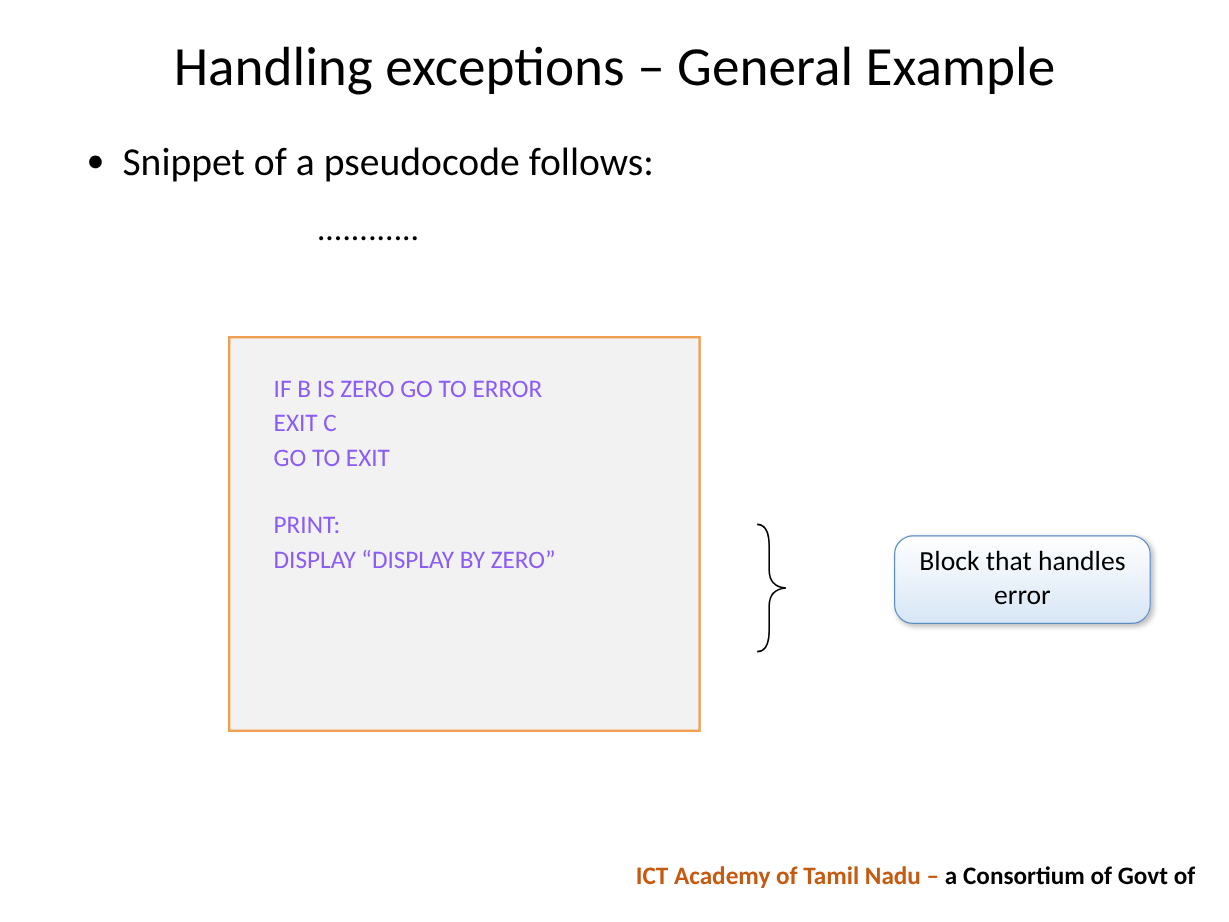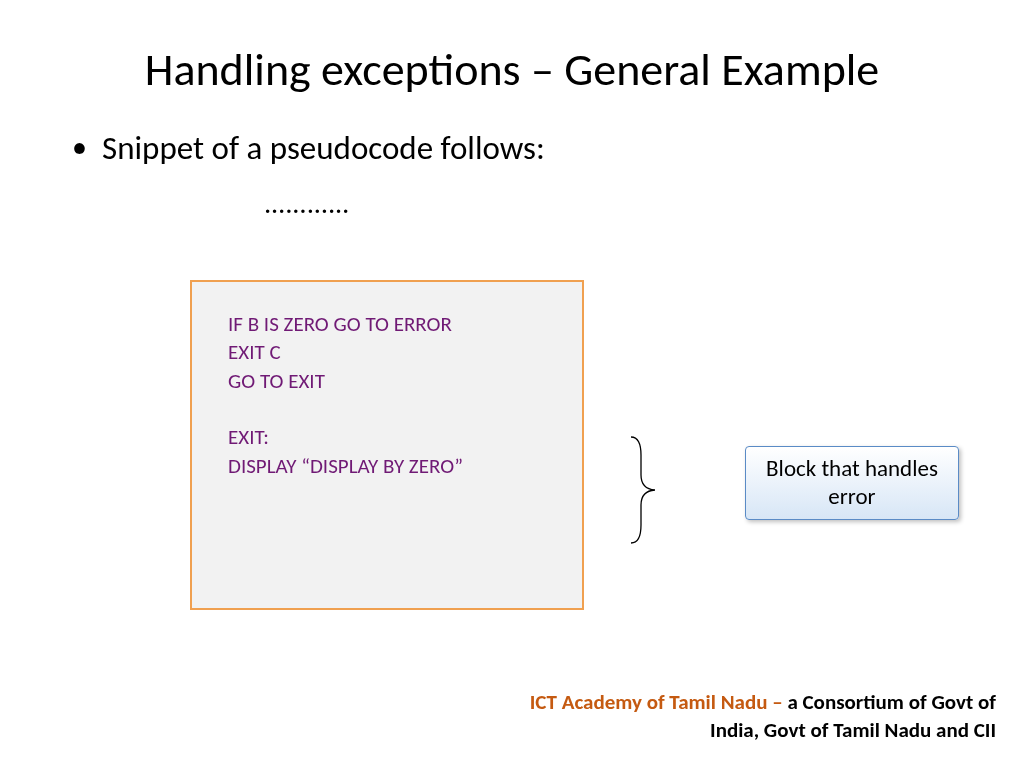--- a/index.html
+++ b/index.html
@@ -13,21 +13,21 @@
       background: #ffffff;
       font-family: Calibri, 'Segoe UI', Arial, sans-serif;
       position: relative;
       overflow: hidden;
     }
     .slide-title {
       text-align: center;
       font-size: 46px;
       font-weight: 400;
       color: #000;
-      padding-top: 43px;
+      padding-top: 30px;
       line-height: 1.15;
     }
     .bullet-item {
       font-size: 33px;
       color: #000000;
       margin-top: 32px;
       margin-left: 72px;
       position: relative;
       padding-left: 30px;
     }
@@ -48,35 +48,35 @@
     .code-box {
       position: absolute;
       left: 190px;
       top: 280px;
       width: 394px;
       height: 330px;
       background: #f2f2f2;
       border: 2px solid #f0a050;
       padding: 28px 28px 20px 36px;
       font-size: 21px;
-      color: #701a75;
+      color: #8b5cf6;
       line-height: 1.35;
     }
     .code-line {
       white-space: pre;
     }
     .callout-box {
       position: absolute;
       right: 65px;
       top: 446px;
       width: 214px;
       height: 74px;
       background: linear-gradient(to bottom, #ffffff, #d7e6f6);
       border: 1.5px solid #5a8bc6;
-      border-radius: 4px;
+      border-radius: 16px;
       box-shadow: 2px 2px 4px rgba(0,0,0,0.25);
       display: flex;
       align-items: center;
       justify-content: center;
       text-align: center;
       font-size: 23px;
       line-height: 1.2;
       color: #000;
     }
     .curly-brace {
@@ -115,29 +115,28 @@
 
 <div class="bullet-item">Snippet of a pseudocode follows:</div>
 
 <div class="ellipsis-row">…………</div>
 
 <div class="code-box">
   <div class="code-line">IF B IS ZERO GO TO ERROR</div>
   <div class="code-line">EXIT C</div>
   <div class="code-line">GO TO EXIT</div>
   <div class="code-line">&nbsp;</div>
-  <div class="code-line">EXIT:</div>
+  <div class="code-line">PRINT:</div>
   <div class="code-line">DISPLAY “DISPLAY BY ZERO”</div>
   <div class="code-line">&nbsp;</div>
 </div>
 
 <svg class="curly-brace" viewBox="0 0 40 110">
   <path d="M 8 2 Q 18 2 18 20 L 18 40 Q 18 54 32 55 Q 18 56 18 70 L 18 90 Q 18 108 8 108" fill="none" stroke="#000" stroke-width="1.3"></path>
 </svg>
 
 <div class="callout-box">
   <span>Block that handles error</span>
 </div>
 
 <div class="footer-text">
   <span class="footer-org">ICT Academy of Tamil Nadu</span><span class="footer-dash"> – </span><span class="footer-desc">a Consortium of Govt of</span><br>
-  <span class="footer-desc">India, Govt of Tamil Nadu and CII</span>
 </div>
 
 </body></html>

